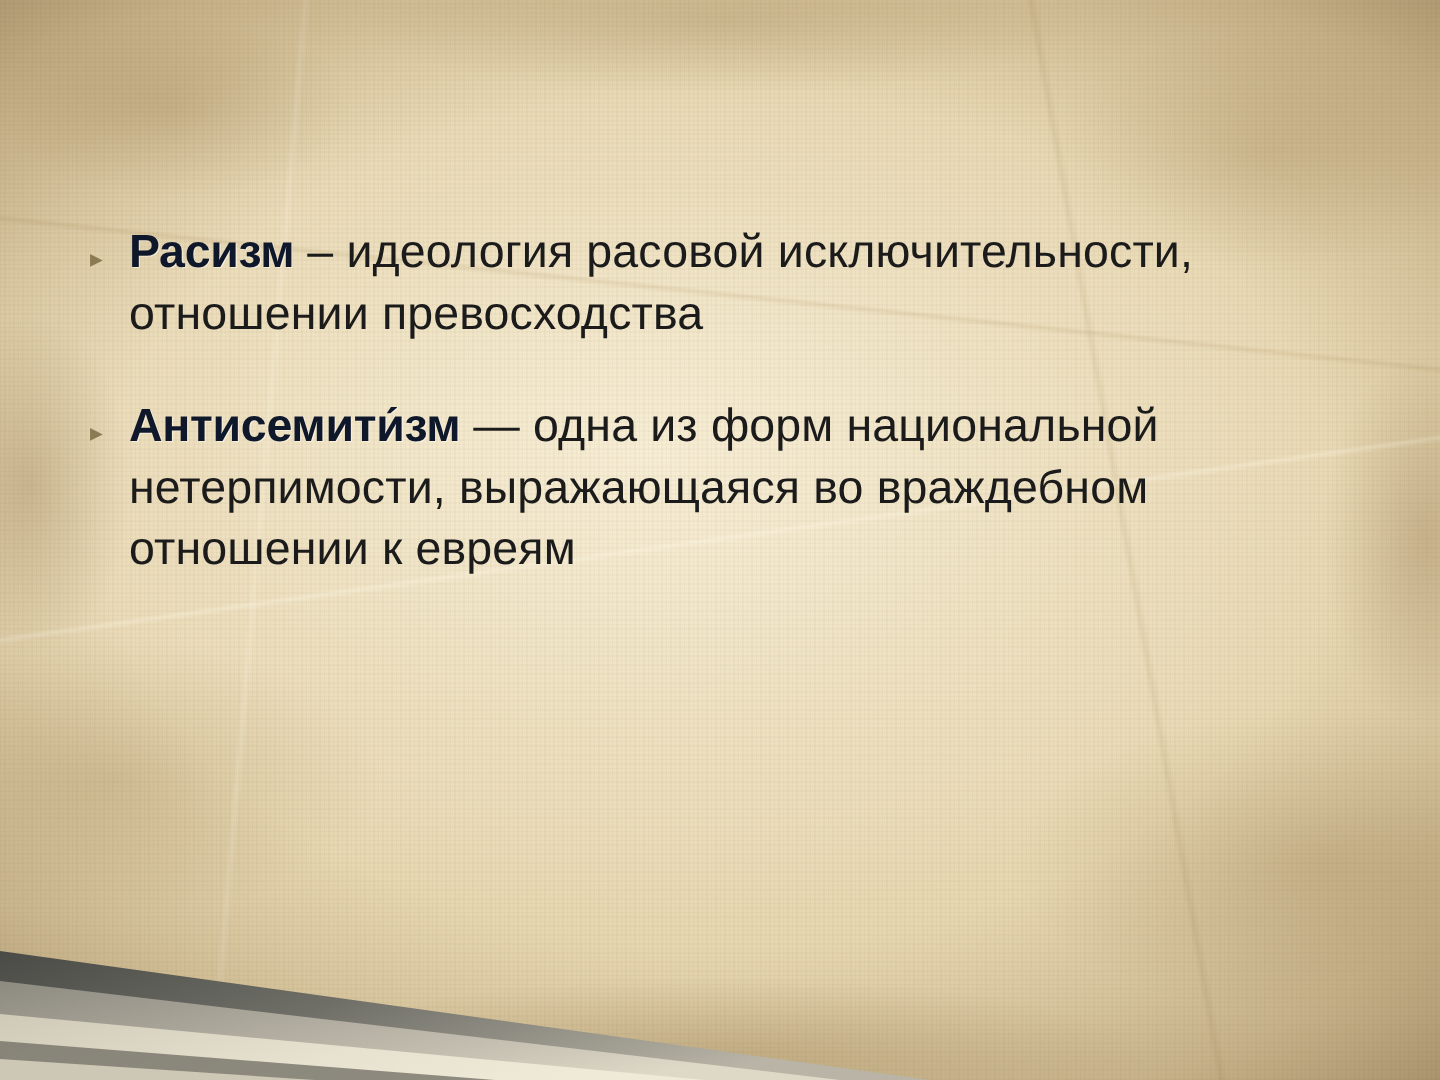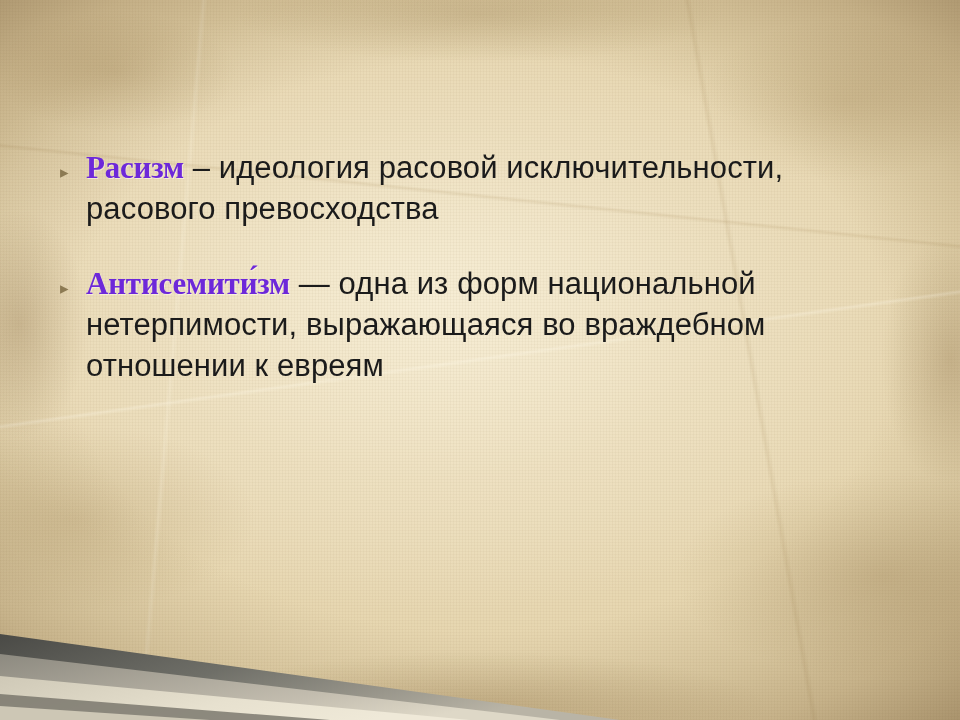--- a/index.html
+++ b/index.html
@@ -98,23 +98,23 @@
   }
   .bullet-text {
     flex: 1 1 auto;
     font-family: "Liberation Sans", sans-serif;
     font-size: 31px;
     line-height: 1.32;
     color: #1b1b1b;
     letter-spacing: 0.1px;
   }
   .term {
-    font-family: Liberation Serif, serif;
+    font-family: Liberation Sans, sans-serif;
     font-weight: bold;
-    color: #6d28d9;
+    color: #0f172a;
     letter-spacing: -0.2px;
     text-shadow: 0.8px 0.8px 0px rgba(255,252,242,0.55);
   }
   .rest {
     color: #1b1b1b;
   }
 </style>
 </head>
 <body>
 
@@ -149,21 +149,21 @@
     <polygon points="0,86 470,130 0,130" fill="url(#glight)"></polygon>
     <polygon points="0,104 330,130 0,130" fill="#6e6b62" opacity="0.75"></polygon>
     <polygon points="0,116 210,130 0,130" fill="#cdc7b5"></polygon>
   </svg>
 
   <div class="content">
 
     <div class="bullet-row">
       <span class="bullet-marker">▸</span>
       <div class="bullet-text">
-        <span class="term">Расизм</span><span class="rest"> – идеология расовой исключительности, расового превосходства</span>
+        <span class="term">Расизм</span><span class="rest"> – идеология расовой исключительности, отношении превосходства</span>
       </div>
     </div>
 
     <div class="bullet-row">
       <span class="bullet-marker">▸</span>
       <div class="bullet-text">
         <span class="term">Антисемити́зм</span><span class="rest"> — одна из форм национальной нетерпимости, выражающаяся во враждебном отношении к евреям</span>
       </div>
     </div>
 

